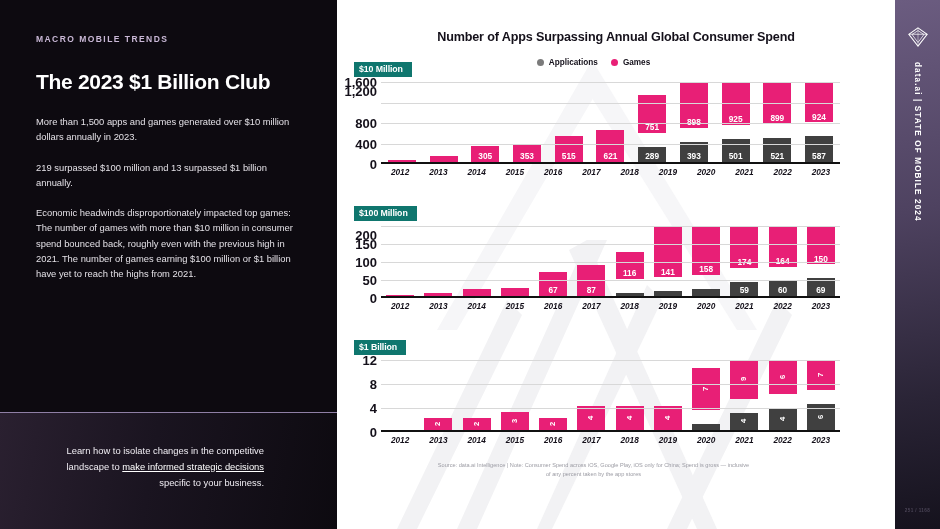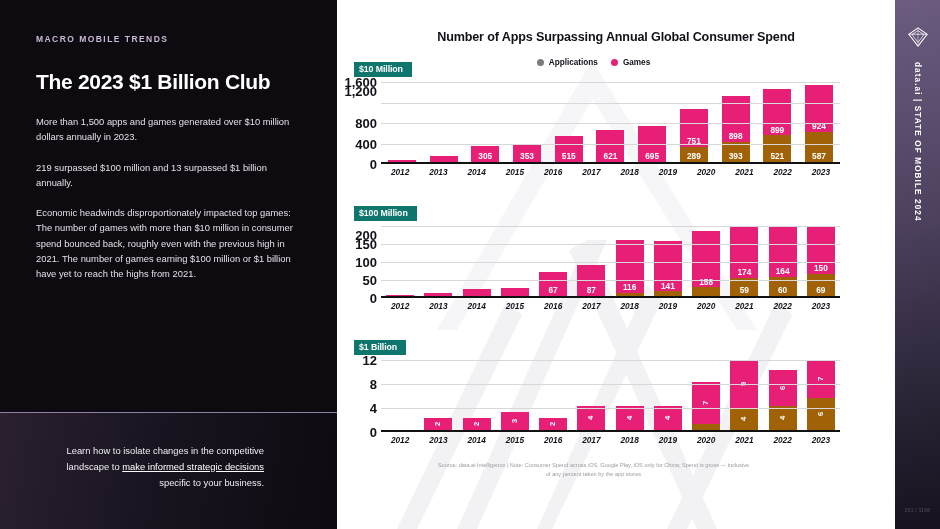--- a/index.html
+++ b/index.html
@@ -147,21 +147,21 @@
   .bar-col {
     position: relative;
     width: 6.1%;
     display: flex;
     flex-direction: column;
     justify-content: flex-end;
     height: 100%;
   }
   .seg { position: relative; width: 100%; }
   .seg-games { background: #e81f76; }
-  .seg-apps { background: #a16207; }
+  .seg-apps { background: #404040; margin-top: 14px; }
   .seg-val {
     position: absolute;
     left: 0; right: 0;
     bottom: 1.5px;
     text-align: center;
     font-size: 8.3px;
     font-weight: 700;
     color: #ffffff;
     line-height: 1;
   }
@@ -306,38 +306,41 @@
                   <div class="seg seg-games" style="height: 26.3938px;">
                     <span class="seg-val">515</span>
                   </div>
                 </div>
                 <div class="bar-col">
                   <div class="seg seg-games" style="height: 31.8262px;">
                     <span class="seg-val">621</span>
                   </div>
                 </div>
                 <div class="bar-col">
-                  <div class="seg seg-games" style="height: 35.6187px;">
-                    <span class="seg-val">695</span>
-                  </div>
-                </div>
-                <div class="bar-col">
                   <div class="seg seg-games" style="height: 38.4887px;">
                     <span class="seg-val">751</span>
                   </div>
                   <div class="seg seg-apps" style="height: 14.8112px;">
                     <span class="seg-val">289</span>
                   </div>
                 </div>
                 <div class="bar-col">
                   <div class="seg seg-games" style="height: 46.0225px;">
                     <span class="seg-val">898</span>
                   </div>
                   <div class="seg seg-apps" style="height: 20.1412px;">
                     <span class="seg-val">393</span>
+                  </div>
+                </div>
+                <div class="bar-col">
+                  <div class="seg seg-games" style="height: 47.4062px;">
+                    <span class="seg-val">925</span>
+                  </div>
+                  <div class="seg seg-apps" style="height: 25.6762px;">
+                    <span class="seg-val">501</span>
                   </div>
                 </div>
                 <div class="bar-col">
                   <div class="seg seg-games" style="height: 46.0737px;">
                     <span class="seg-val">899</span>
                   </div>
                   <div class="seg seg-apps" style="height: 26.7012px;">
                     <span class="seg-val">521</span>
                   </div>
                 </div>
@@ -402,21 +405,21 @@
                   <div class="seg seg-games" style="height: 24.12px;">
                     <span class="seg-val">67</span>
                   </div>
                 </div>
                 <div class="bar-col">
                   <div class="seg seg-games" style="height: 31.32px;">
                     <span class="seg-val">87</span>
                   </div>
                 </div>
                 <div class="bar-col">
-                  <div class="seg seg-games" style="height: 53px;">
+                  <div class="seg seg-games" style="height: 27px;">
                     <span class="seg-val">116</span>
                   </div>
                   <div class="seg seg-apps" style="height: 2.88px;"></div>
                 </div>
                 <div class="bar-col">
                   <div class="seg seg-games" style="height: 50.76px;">
                     <span class="seg-val">141</span>
                   </div>
                   <div class="seg seg-apps" style="height: 4.68px;"></div>
                 </div>

